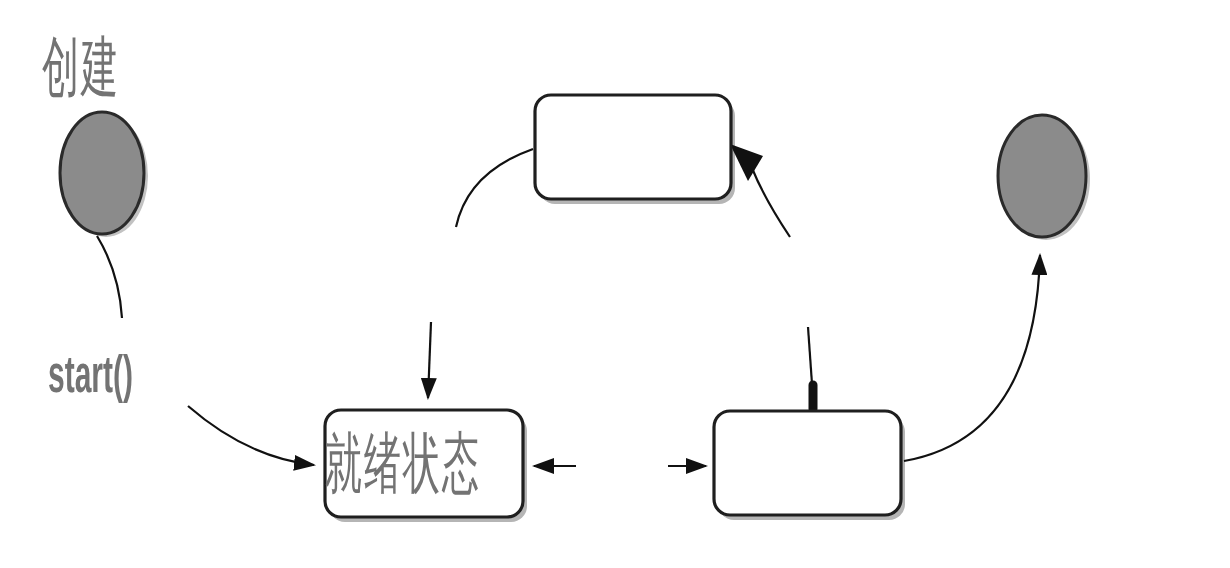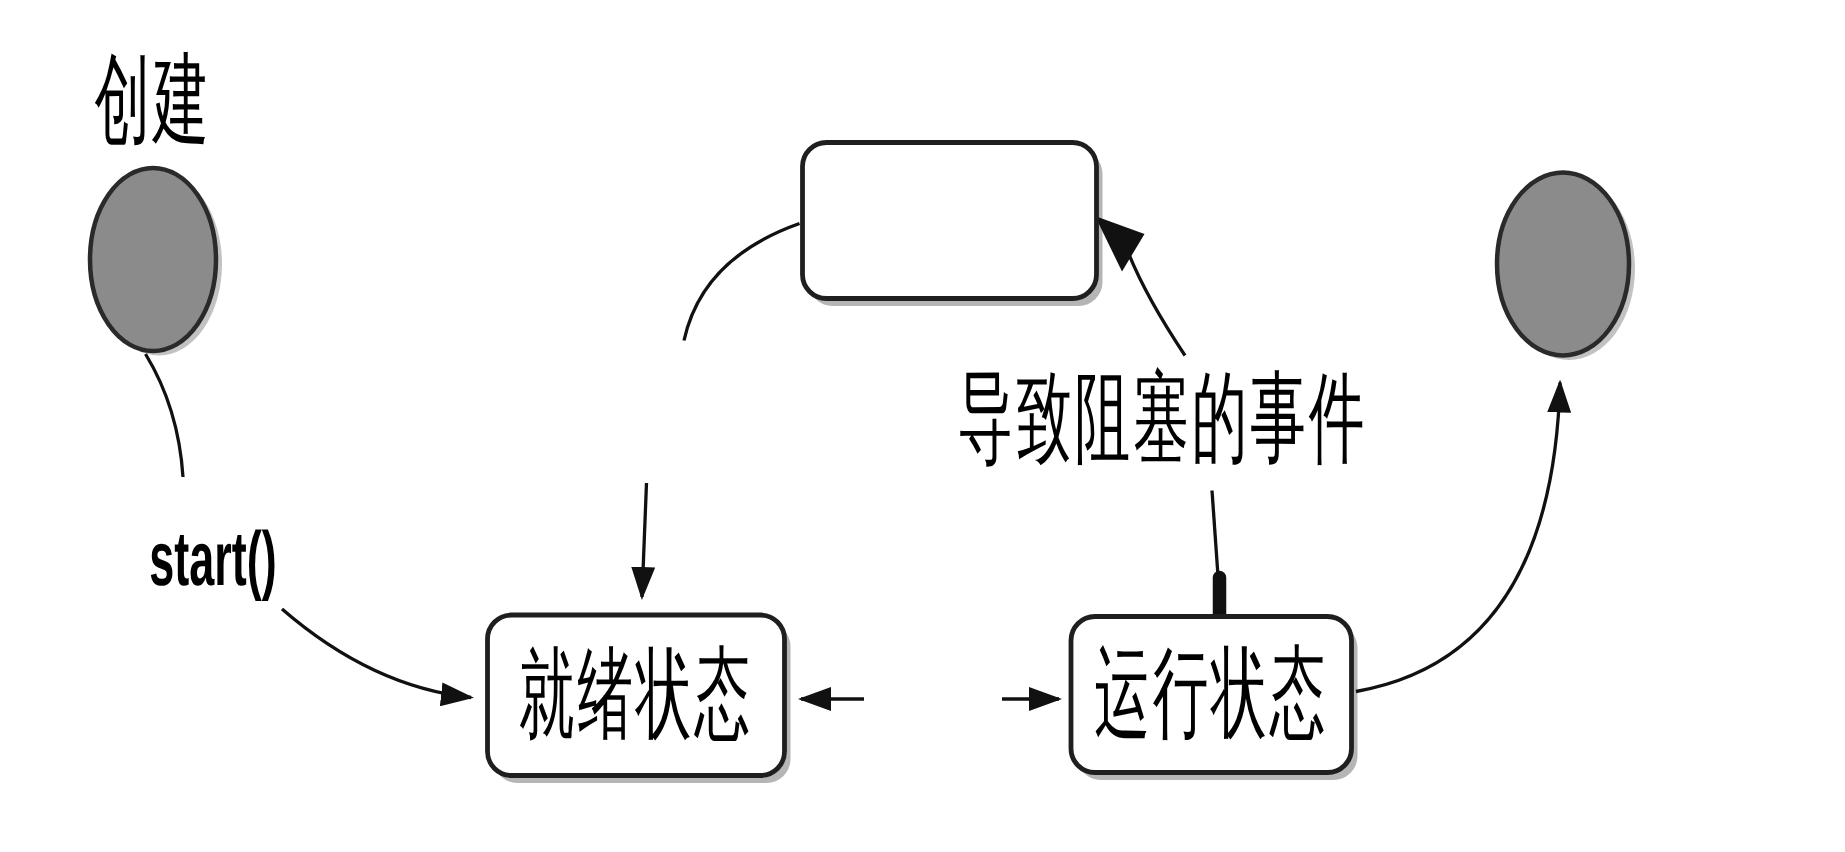--- a/index.html
+++ b/index.html
@@ -2,22 +2,22 @@
 <html><head>
 <meta charset="utf-8">
 <style>
   html,body{margin:0;padding:0;background:#ffffff;}
   #stage{
     position:relative;width:1230px;height:568px;background:#ffffff;
     font-family:"Liberation Sans",sans-serif;overflow:hidden;
   }
   #diagram-svg{position:absolute;left:0;top:0;width:1230px;height:568px;}
   .label{
-    position:absolute;display:flex;align-items:center;justify-content:center;
-    color:#000000;font-size:37px;letter-spacing:2px;white-space:nowrap;
+    position:absolute;display:flex;align-items:center;
+    color:#737373;font-size:37px;letter-spacing:2px;white-space:nowrap;
   }
   .label > span{display:inline-block;transform:scale(1,1.8);}
   .latin{font-size:30px;font-weight:bold;letter-spacing:0;}
   .latin > span{transform:scale(1,1.7);}
   .boxlabel{font-size:37px;}
 </style>
 </head>
 <body>
 
 <div id="stage">
@@ -62,27 +62,21 @@
   <div class="label" style="left:42px;top:38px;width:120px;height:60px;">
     <span>创建</span>
   </div>
 
 
 
   <div class="label boxlabel" style="left:325px;top:410px;width:198px;height:107px;">
     <span>就绪状态</span>
   </div>
 
-  <div class="label boxlabel" style="left:714px;top:411px;width:187px;height:104px;">
-    <span>运行状态</span>
-  </div>
 
-  <div class="label latin" style="left:72px;top:346px;width:140px;height:57px;">
+  <div class="label latin" style="left:48px;top:346px;width:140px;height:57px;">
     <span>start()</span>
   </div>
 
 
-  <div class="label" style="left:622px;top:251px;width:306px;height:58px;">
-    <span>导致阻塞的事件</span>
-  </div>
 
 
 </div>
 
 </body></html>

